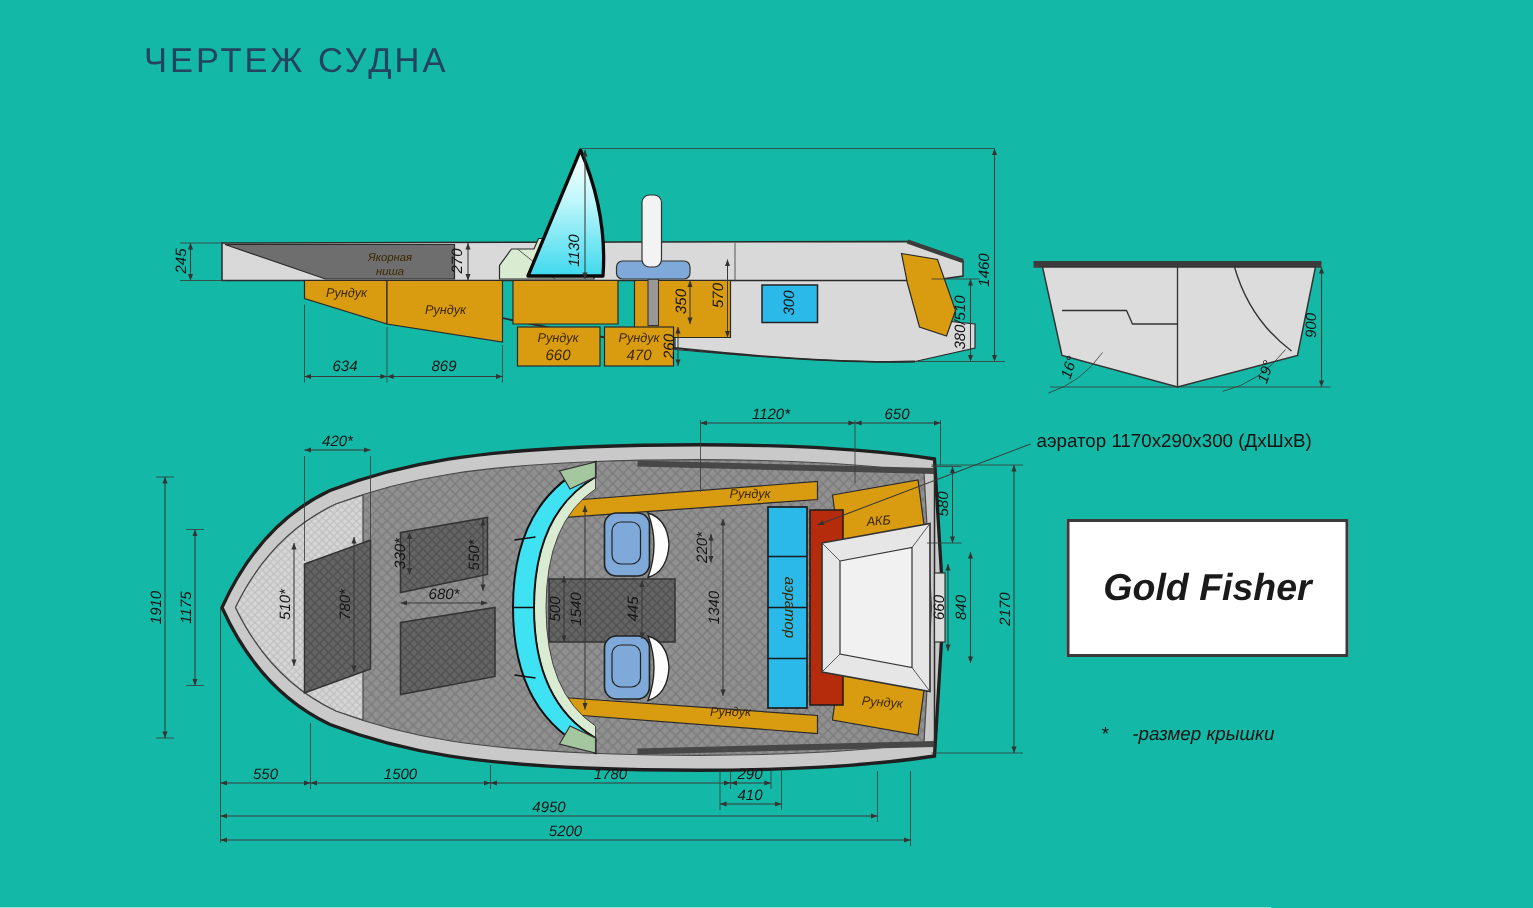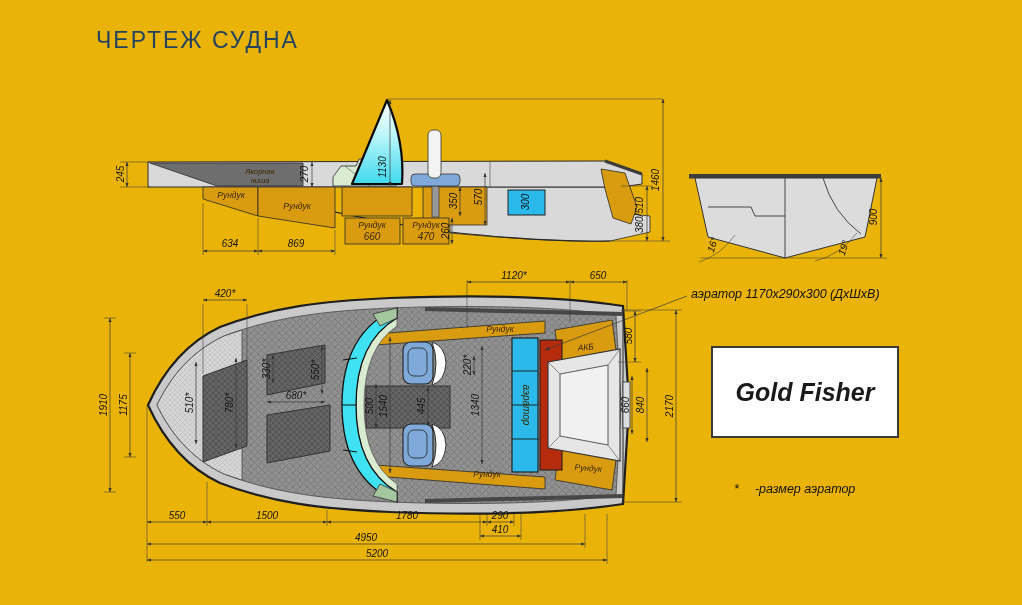--- a/index.html
+++ b/index.html
@@ -1,23 +1,23 @@
 <!DOCTYPE html>
 <html><head>
 <meta charset="utf-8">
 <style>
   html,body{margin:0;padding:0;background:#fff}
-  .screen{position:relative;width:1022px;height:605px;background:#eab308;overflow:hidden;
+  .screen{position:relative;width:1022px;height:605px;background:#14b8a6;overflow:hidden;
           font-family:"Liberation Sans",sans-serif}
   .abs{position:absolute}
   .title{left:96px;top:27px;font-size:23px;letter-spacing:2px;color:#24435f;font-weight:500}
   .model-box{left:711px;top:346px;width:184px;height:88px;border:2px solid #3a3a3a;background:#fff;
              display:flex;flex-direction:column;align-items:center;justify-content:center;
              font-style:italic;font-weight:600;font-size:25px;color:#1a1a1a;line-height:1.3}
-  .aer-note{left:691px;top:287px;font-style:italic;font-size:12.5px;color:#111;white-space:nowrap}
+  .aer-note{left:691px;top:287px;font-size:12.5px;color:#111;white-space:nowrap}
   .footnote{left:734px;top:482px;font-style:italic;font-size:12.5px;color:#111;display:flex;gap:16px}
   svg text{font-family:"Liberation Sans",sans-serif;font-style:italic;font-size:10px;fill:#141414;text-anchor:middle}
   .t8{font-size:7.5px}.t9{font-size:8.5px}
   .brn{fill:#3b2800}
   .dim{stroke:#3a3a3a;stroke-width:.7;fill:none}
   .thin{stroke:#3a3a3a;stroke-width:.55;fill:none}
 </style>
 </head>
 <body>
 
@@ -274,16 +274,16 @@
   </svg>
 
   <div class="abs aer-note">аэратор 1170х290х300 (ДхШхВ)</div>
 
   <div class="abs model-box">
     <div>Gold Fisher</div>
   </div>
 
   <div class="abs footnote">
     <span>*</span>
-    <span>-размер аэратор</span>
+    <span>-размер крышки</span>
   </div>
 
 </div>
 
 </body></html>

